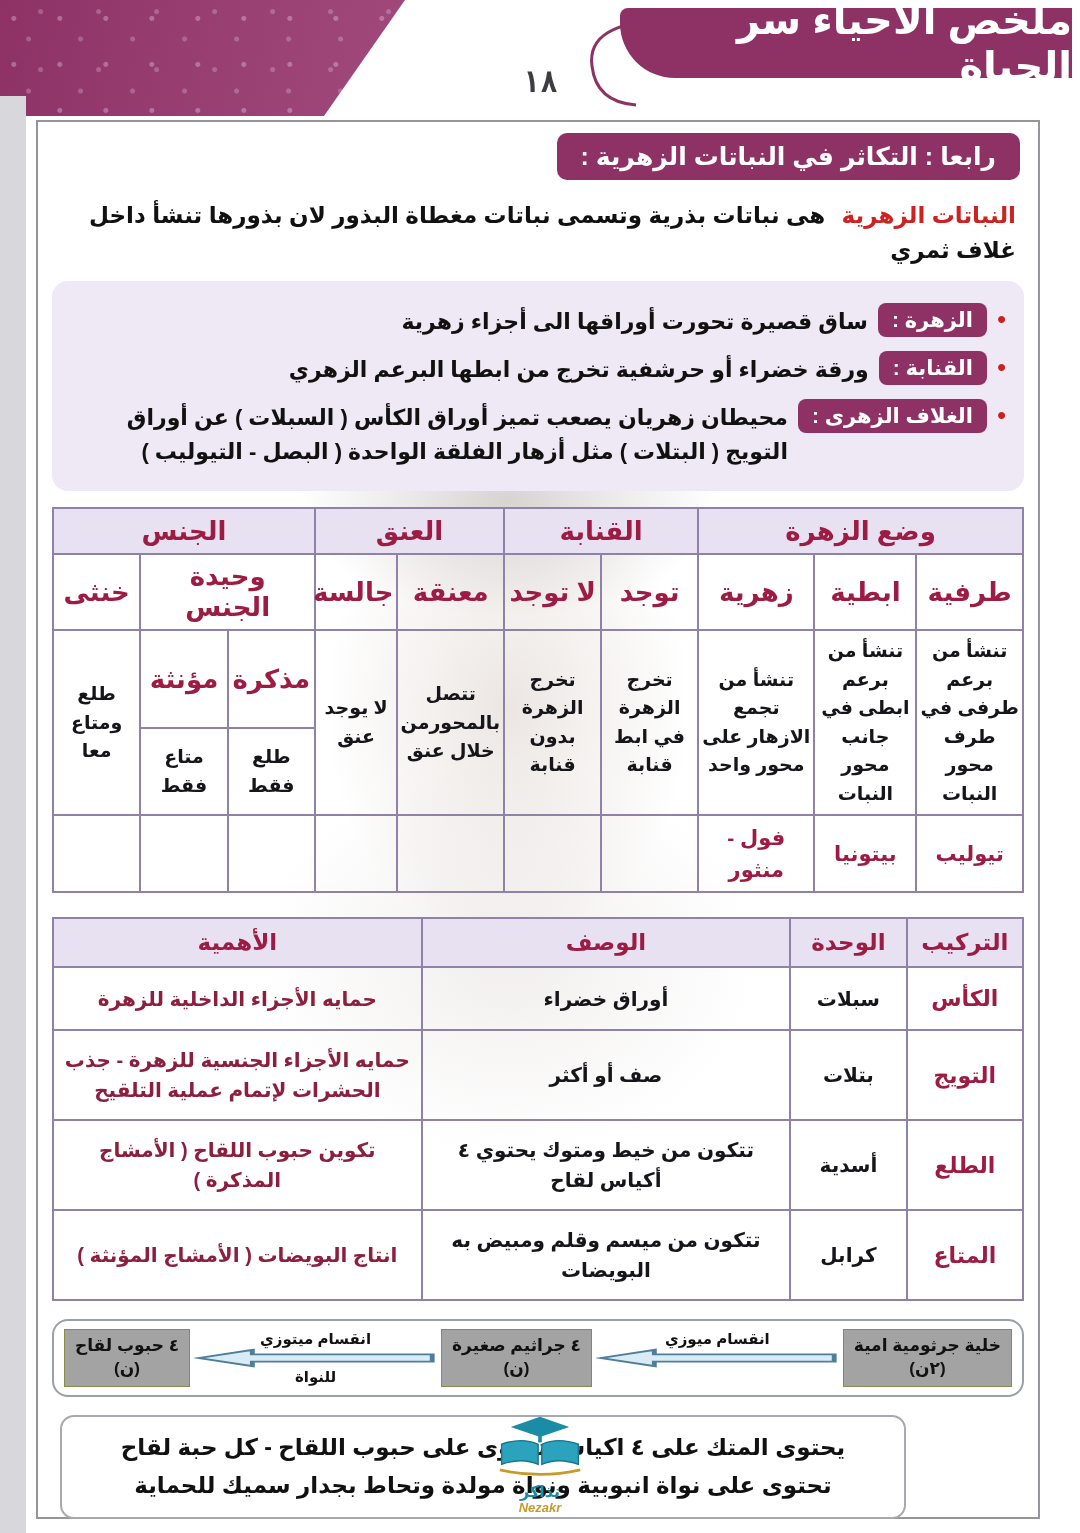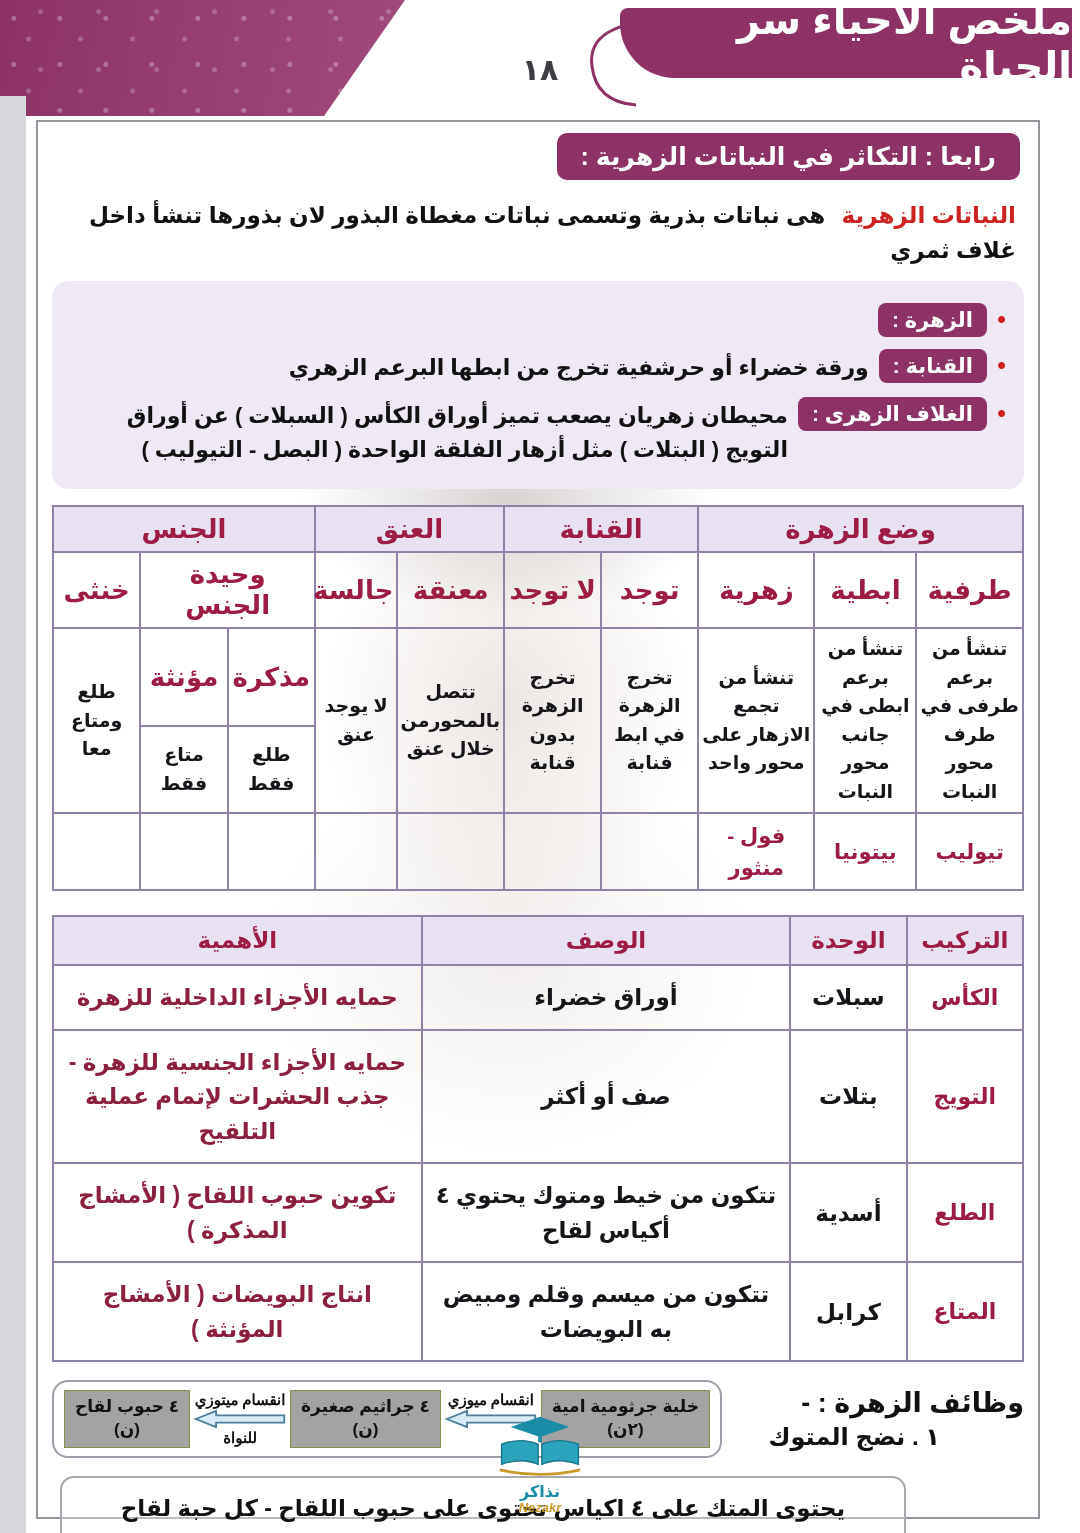--- a/index.html
+++ b/index.html
@@ -19,22 +19,22 @@
     clip-path:polygon(0 0,100% 0,80% 100%,0 100%);
   }
   .banner{
     position:absolute; top:8px; right:8px; width:452px; height:70px;
     background:#8e3266; border-radius:8px 0 0 55px;
     display:flex; align-items:center; 
   }
   .banner span{color:#fff; font-size:40px; font-weight:bold; letter-spacing:0;}
   .swoosh{position:absolute; top:12px; left:540px;}
   .page-num{
-    position:absolute; top:52px; left:498px; width:84px; text-align:center;
-    font-size:30px; font-weight:bold; color:#3d3d44;
+    position:absolute; top:64px; left:498px; width:84px; text-align:center;
+    font-size:30px; font-weight:bold; color:#3d3d44;font-family:Liberation Mono, monospace;
   }
   .scan-strip{position:absolute; left:0; top:96px; width:26px; height:1437px; background:#d8d8dc;}
   
   .frame{
     position:absolute; top:120px; left:36px; right:40px; bottom:14px;
     border:2px solid #97949e; background:#fff; box-sizing:border-box; padding:5px 14px;
   }
   .watermark{
     position:absolute; inset:0; z-index:0; pointer-events:none;
     background:
@@ -67,37 +67,37 @@
   .t1{margin-top:16px;}
   .t1 th{font-size:26px; font-weight:bold; padding:6px 3px;}
   .t1 th.grp{background:#e8e1f2; color:#9c1c44;}
   .t1 th.sub{background:transparent; color:#9c1c44;}
   .t1 td{font-size:19px; font-weight:bold; text-align:center; padding:6px 3px; line-height:1.5; color:#15151a;}
   .t1 tr.r-a{height:46px;} .t1 tr.r-b{height:52px;} .t1 tr.r-c{height:96px;}
   .t1 tr.r-d{height:86px;} .t1 tr.r-e{height:46px;}
   .t1 td.ex{color:#9c1c44; font-size:21px;}
   .t2{margin-top:24px;}
   .t2 th{background:#e8e1f2; color:#9c1c44; font-size:23px; font-weight:bold; padding:10px 6px;}
-  .t2 td{font-size:23px; font-weight:bold; text-align:center; padding:14px 8px; line-height:1.5; color:#15151a;}
+  .t2 td{font-size:20px; font-weight:bold; text-align:center; padding:14px 8px; line-height:1.5; color:#15151a;}
   .t2 td.structure{color:#9c1c44; font-size:22px;}
   .t2 td.importance{color:#8c1e3e;}
   
   .func-row{display:flex; align-items:center; gap:10px; margin-top:18px;}
   .func-labels{width:292px; flex:none;}
   .func-title{font-size:27px; font-weight:bold; text-align:right; padding-left:6px;}
   .func-sub{font-size:24px; font-weight:bold; text-align:right; padding-right:84px; margin-top:4px;}
   .flow{
     flex:1; border:2px solid #9aa0a8; border-radius:16px; padding:8px 10px;
     display:flex; align-items:center; gap:4px; background:rgba(255,255,255,.35);
   }
   .ybox{
     background:#a3a3a3; border:1.5px solid #8a8a4a; text-align:center; font-weight:bold;
     font-size:17px; padding:5px 10px; line-height:1.35; flex:none;
   }
-  .arrow-wrap{display:flex; flex-direction:column; align-items:center; flex:1; min-width:86px;font-family:Liberation Serif, serif;}
+  .arrow-wrap{display:flex; flex-direction:column; align-items:center; flex:1; min-width:86px;}
   .arrow-label{font-size:15px; font-weight:bold; white-space:nowrap; min-height:18px;}
   .arrow-svg{width:100%; height:20px; display:block;}
   .note{
     border:2px solid #a8a8b0; border-radius:14px; margin:18px 118px 0 8px;
     padding:12px 22px; font-size:23px; font-weight:bold; text-align:center; line-height:1.65;
     background:rgba(255,255,255,.35);
   }
   
   .logo{position:absolute; left:50%; bottom:18px; transform:translateX(-50%); z-index:2; text-align:center;}
   .logo .ar{color:#1b8ca6; font-size:16px; font-weight:bold; line-height:1.1;}
@@ -128,20 +128,21 @@
 
       <div class="intro">
         <span class="term">النباتات الزهرية</span>
         <span>هى نباتات بذرية وتسمى نباتات مغطاة البذور لان بذورها تنشأ داخل غلاف ثمري</span>
       </div>
 
       <div class="bullets">
         <div class="bullet">
           <span class="dot">•</span>
           <span class="blabel">الزهرة :</span>
+          <span class="btext">ساق قصيرة تحورت أوراقها الى أجزاء زهرية</span>
         </div>
         <div class="bullet">
           <span class="dot">•</span>
           <span class="blabel">القنابة :</span>
           <span class="btext">ورقة خضراء أو حرشفية تخرج من ابطها البرعم الزهري</span>
         </div>
         <div class="bullet">
           <span class="dot">•</span>
           <span class="blabel">الغلاف الزهرى :</span>
           <span class="btext">محيطان زهريان يصعب تميز أوراق الكأس ( السبلات ) عن أوراق التويج ( البتلات ) مثل أزهار الفلقة الواحدة ( البصل - التيوليب )</span>
@@ -245,24 +246,20 @@
         <tr>
           <td class="structure">المتاع</td>
           <td>كرابل</td>
           <td>تتكون من ميسم وقلم ومبيض به البويضات</td>
           <td class="importance">انتاج البويضات ( الأمشاج المؤنثة )</td>
         </tr>
       </tbody>
         </table>
 
       <div class="func-row">
-        <div class="func-labels">
-          <div class="func-title">وظائف الزهرة : -</div>
-          <div class="func-sub">١ . نضج المتوك</div>
-        </div>
         <div class="flow">
           <div class="ybox">
             <div>خلية جرثومية امية</div>
             <div>(٢ن)</div>
           </div>
           <div class="arrow-wrap">
             <span class="arrow-label">انقسام ميوزي</span>
             <svg class="arrow-svg" viewBox="0 0 100 22" preserveAspectRatio="none">
               <polygon points="2,11 24,2 24,7 98,7 98,15 24,15 24,20" fill="#d9ecf5" stroke="#4e7e9a" stroke-width="2"></polygon>
             </svg>

